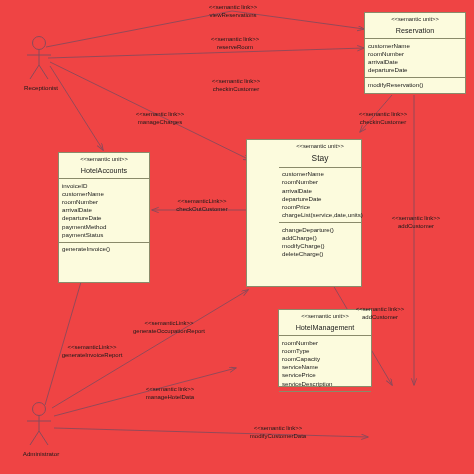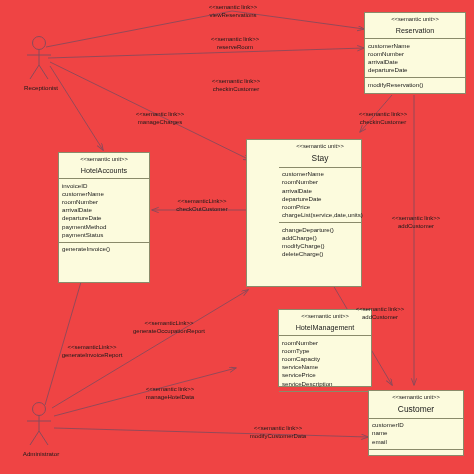--- a/index.html
+++ b/index.html
@@ -223,34 +223,20 @@
       <span class="row">roomCapacity</span>
       <span class="row">serviceName</span>
       <span class="row">servicePrice</span>
       <span class="row">serviceDescription</span>
     </div>
     <div class="ops">
       <span class="pad">&nbsp;</span>
     </div>
   </div>
 
-  <div class="unit big" style="left:368px; top:390px; width:96px; height:66px;">
-    <div class="hdr">
-      <span class="stereo">&lt;&lt;semantic unit&gt;&gt;</span>
-      <span class="uname">Customer</span>
-    </div>
-    <div class="attrs">
-      <span class="row">customerID</span>
-      <span class="row">name</span>
-      <span class="row">email</span>
-    </div>
-    <div class="ops">
-      <span class="pad">&nbsp;</span>
-    </div>
-  </div>
 
   <div class="elabel" style="left:168px; top:4px; width:130px;">
     <span class="s">&lt;&lt;semantic link&gt;&gt;</span>
     <span class="n">viewReservations</span>
   </div>
 
   <div class="elabel" style="left:175px; top:36px; width:120px;">
     <span class="s">&lt;&lt;semantic link&gt;&gt;</span>
     <span class="n">reserveRoom</span>
   </div>

